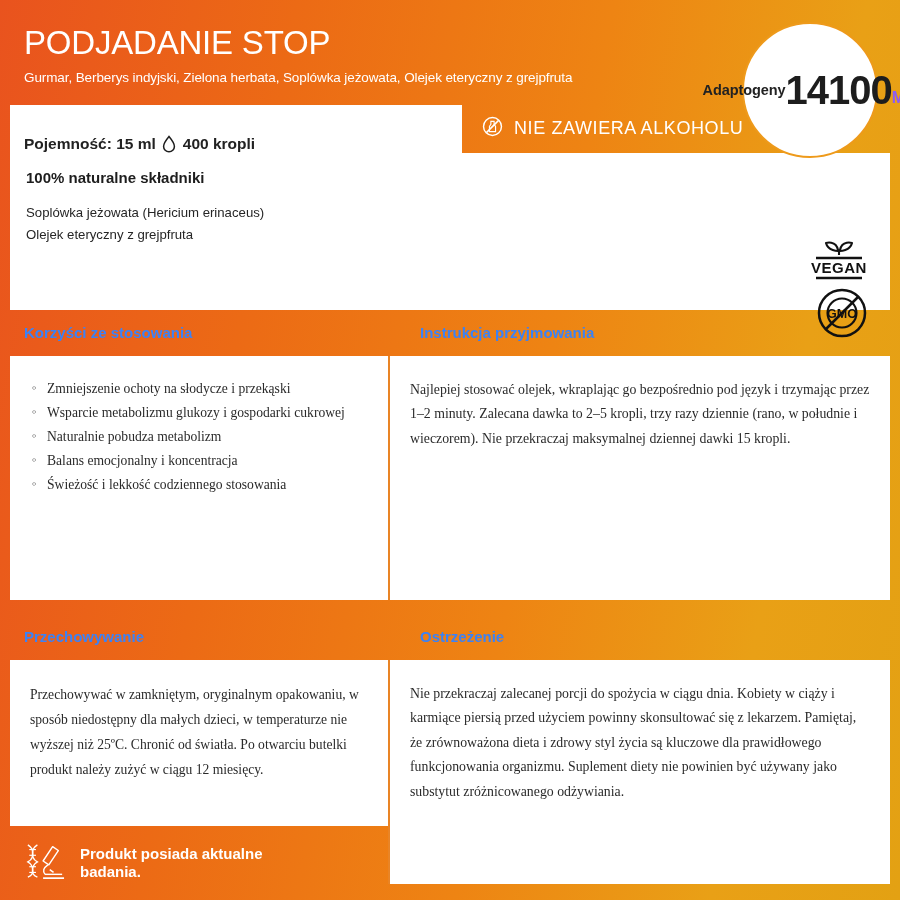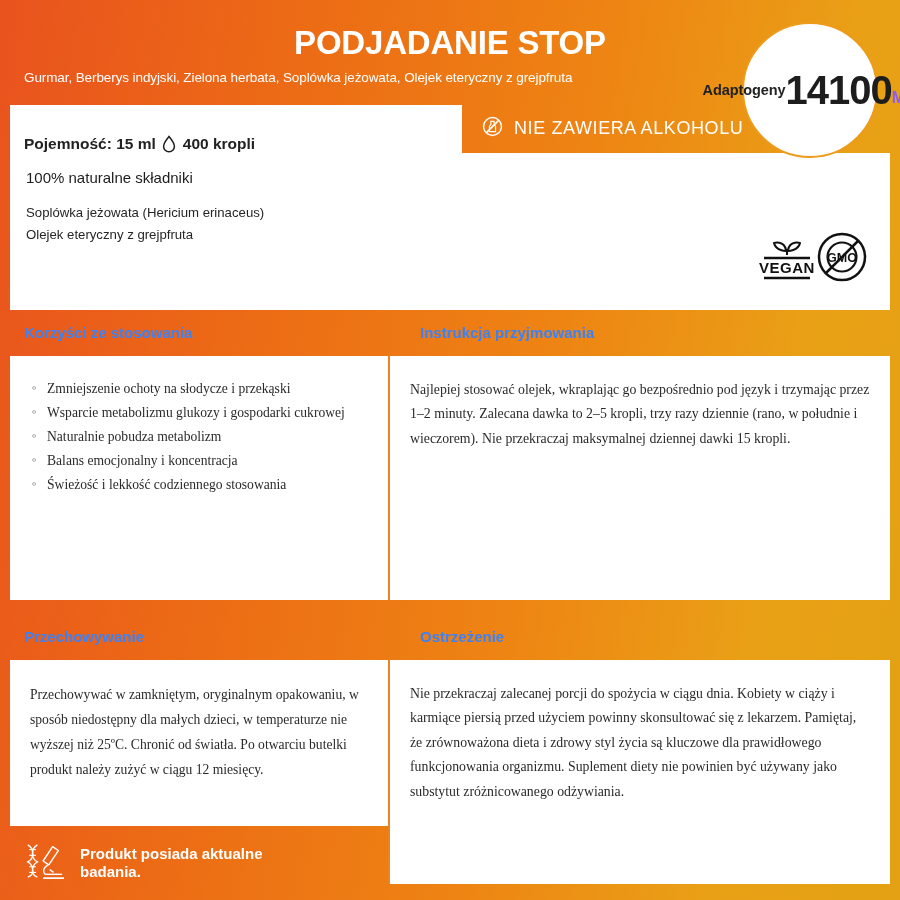--- a/index.html
+++ b/index.html
@@ -6,22 +6,22 @@
   html, body { width:900px; height:900px; }
   body {
     font-family:"Liberation Sans", sans-serif;
     background:linear-gradient(100deg,#E9531E 0%,#EC6A15 28%,#EE8413 58%,#E9A016 82%,#E3A113 100%);
     position:relative; overflow:hidden;
   }
 
   
   .header { padding:26px 24px 0 24px; }
   .title {
-    font-size:33px; font-weight:bold; color:#ffffff;
-    letter-spacing:-0.2px; line-height:1.05;text-align:center;
+    font-size:33px; font-weight:normal; color:#ffffff;
+    letter-spacing:-0.2px; line-height:1.05;
   }
   .subtitle {
     font-size:13.5px; color:#ffffff; margin-top:9px;
     letter-spacing:-0.1px; line-height:1.25;
   }
 
   
   .capacity-strip {
     margin:18px 10px 0 10px; height:48px;
     display:flex; align-items:stretch;
@@ -36,28 +36,28 @@
     flex:1 1 auto; display:flex; align-items:center;
     padding-left:20px; gap:11px; position:relative;
   }
   .cap-right-label {
     font-size:18px; color:#ffffff; letter-spacing:0.6px;
   }
 
   
   .panel-white { background:#ffffff; margin:0 10px; position:relative; }
   .ingredients { padding:16px 16px 16px 16px; min-height:157px; }
-  .ing-head { font-size:15px; font-weight:normal; color:#1d1d1d; }
+  .ing-head { font-size:15px; font-weight:bold; color:#1d1d1d; }
   .ing-cols { display:flex; margin-top:16px; }
   .ing-col { font-size:13.2px; color:#262626; line-height:1.72; }
   .ing-col.c1 { flex:0 0 313px; }
   .ing-col.c2 { flex:1 1 auto; }
   .cert-marks {
     position:absolute; right:22px; top:78px;
-    display:flex; align-items:flex-end; 
+    display:flex; align-items:flex-end; flex-direction:column;
   }
 
   
   .badge {
     position:absolute; top:22px; right:22px;
     width:136px; height:136px; border-radius:50%;
     background:#ffffff; border:2px solid #EE9A1B;
     display:flex; flex-direction:row;
     align-items:center; justify-content:center; z-index:30;
   }

